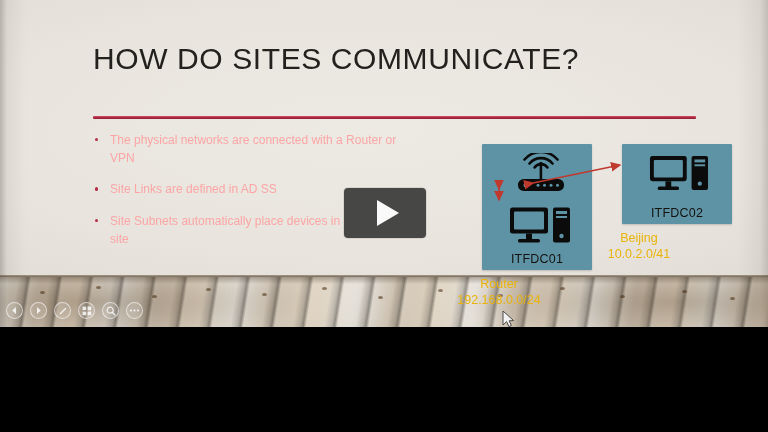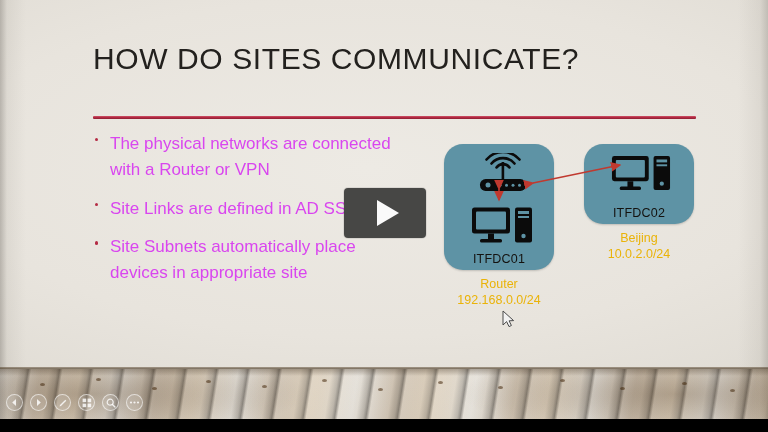--- a/index.html
+++ b/index.html
@@ -6,21 +6,21 @@
   * { margin:0; padding:0; box-sizing:border-box; }
   html, body {
     width:768px; height:432px;
     overflow:hidden;
     background:#000;
     font-family:"Liberation Sans", sans-serif;
   }
 
   #slide {
     position:relative;
-    width:768px; height:419px;
+    width:768px; height:327px;
     overflow:hidden;
   }
 
   
   .bg-wall {
     position:absolute; inset:0;
     background:
       radial-gradient(ellipse 120% 90% at 48% 40%, #edeae4 0%, #e8e4dd 45%, #dedad2 78%, #d3cfc7 100%);
   }
   .bg-wall-vign {
@@ -80,23 +80,23 @@
   }
 
   
   .bullets {
     position:absolute; left:93px; top:131px; width:320px;
   }
   .bullet {
     position:relative;
     padding-left:17px;
     margin-bottom:13px;
-    font-size:17px;
+    font-size:12px;
     line-height:1.52;
-    color:#d946ef;
+    color:#fca5a5;
   }
   .bullet .dot {
     position:absolute; left:2px; top:7px;
     width:3.4px; height:3.4px; border-radius:50%;
     background:#ad2b40;
   }
   .bullet b { font-weight:400; }
 
   
   .play-overlay {
@@ -114,22 +114,23 @@
     border-bottom:13px solid transparent;
     margin-left:5px;
   }
 
   
   .diagram { position:absolute; left:440px; top:138px; width:300px; height:190px; }
 
   .site-box {
     position:absolute;
     background:#5e93a5;
-    border-radius:19px;
+    border-radius:1px;
     box-shadow:0 1px 2px rgba(0,0,0,.18);
+    margin-left:38px;
   }
   #box-ny { left:4px;  top:6px;  width:110px; height:126px; }
   #box-bj { left:144px;top:6px;  width:110px; height:80px;  }
 
   .node-label {
     position:absolute; left:0; right:0;
     text-align:center;
     font-size:12.5px; color:#14120f;
     letter-spacing:.2px;
   }
@@ -273,21 +274,21 @@
       <line x1="93" y1="45" x2="180" y2="27" stroke="#c0392f" stroke-width="1.5" marker-end="url(#ah)" marker-start="url(#ah2)"></line>
       <line x1="59" y1="51" x2="59" y2="62" stroke="#c0392f" stroke-width="1.5" marker-end="url(#ah)" marker-start="url(#ah2)"></line>
     </svg>
 
     <div class="site-caption" id="cap-ny">
       <div>Router</div>
       <div>192.168.0.0/24</div>
     </div>
     <div class="site-caption" id="cap-bj">
       <div>Beijing</div>
-      <div>10.0.2.0/24</div>
+      <div>10.0.2.0/41</div>
     </div>
   </div>
 
   <svg class="cursor" viewBox="0 0 13 18" style="left: 502px; top: 310px;">
     <path d="M1,1 L1,15 L4.6,11.6 L7,16.6 L9.4,15.5 L7.1,10.8 L11.6,10.6 z" fill="#f2f2f2" stroke="#4a4a4a" stroke-width="1"></path>
   </svg>
 
   <div class="toolbar">
     <div class="tb-btn">
       <svg width="9" height="9" viewBox="0 0 9 9">

